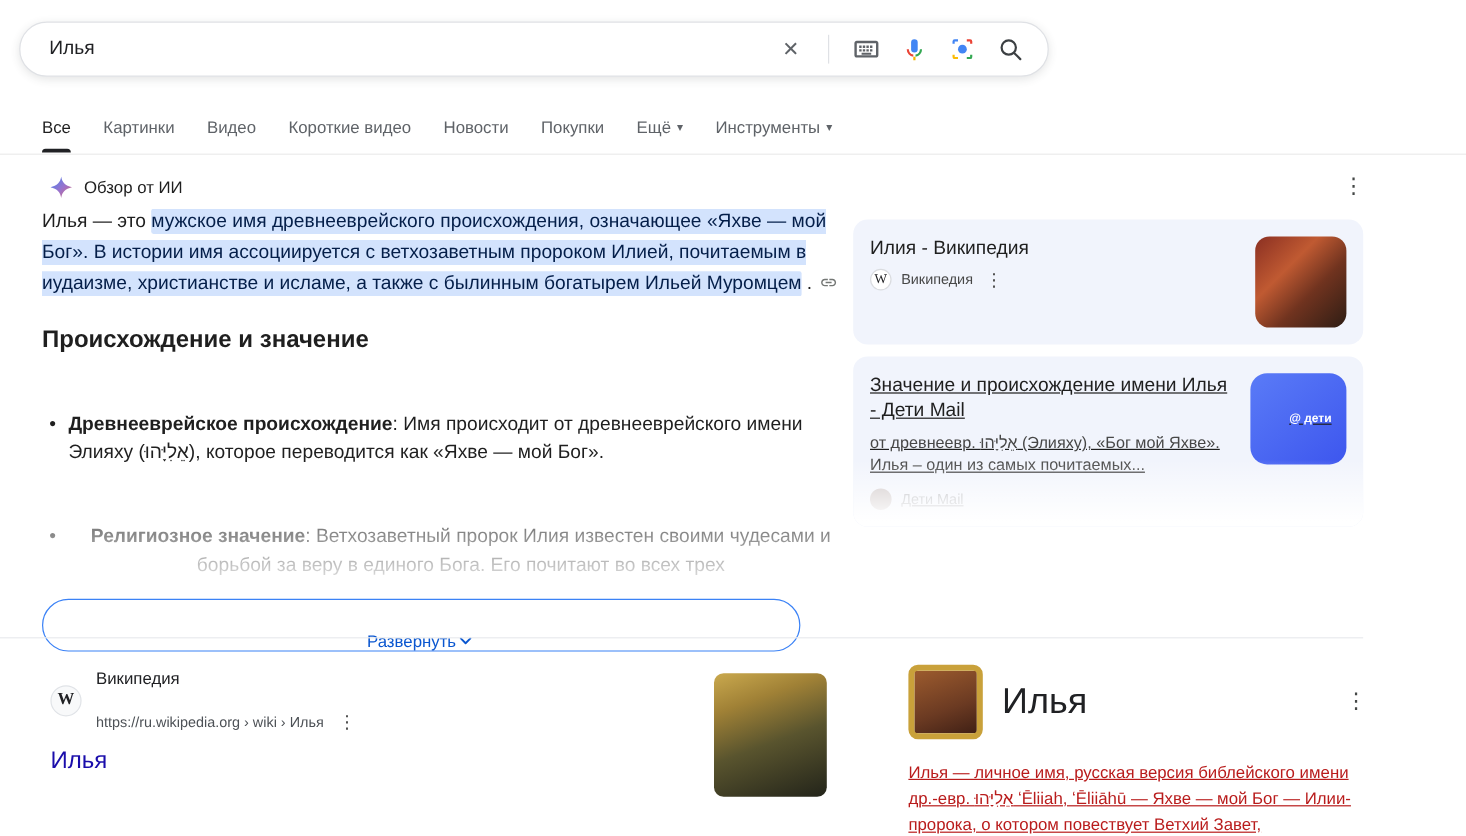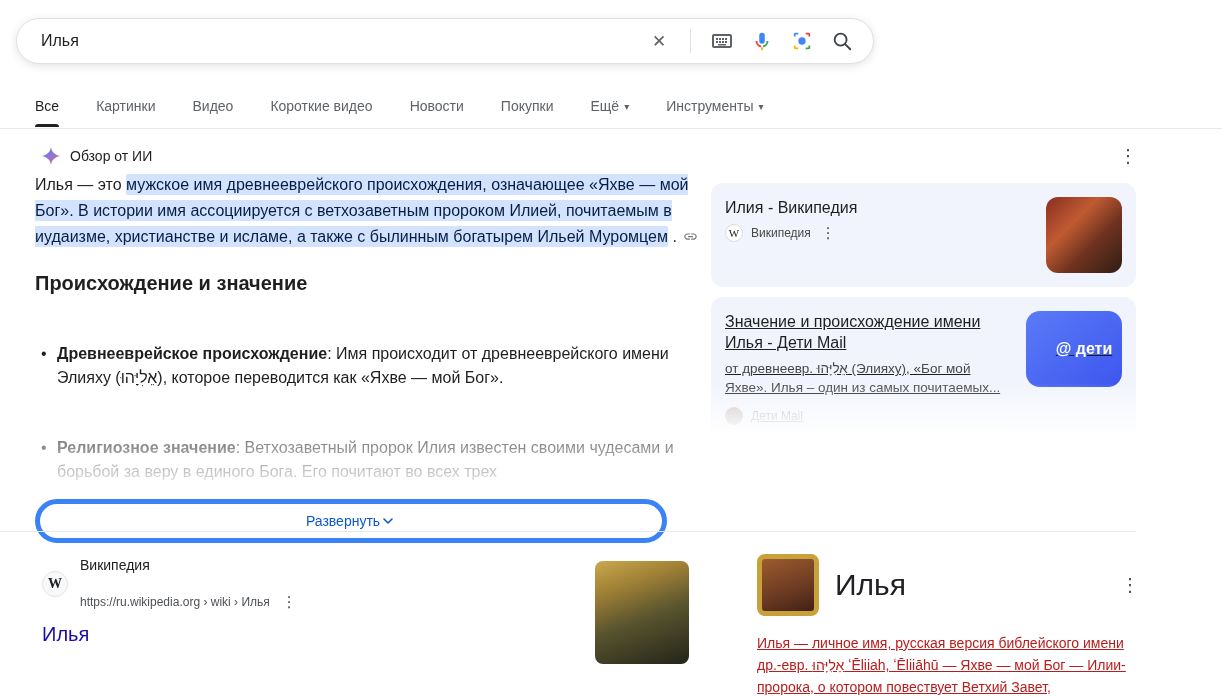--- a/index.html
+++ b/index.html
@@ -13,21 +13,21 @@
     box-shadow:0 2px 8px rgba(60,64,67,.14); display:flex; align-items:center;
     padding:0 14px 0 24px; }
   .query { flex:1; font-size:16px; color:#202124; white-space:nowrap; overflow:hidden; }
   .sb-icons { display:flex; align-items:center; gap:6px; margin-left:auto; }
   .icon-btn { width:34px; height:34px; display:flex; align-items:center; justify-content:center;
     background:none; border:none; cursor:pointer; border-radius:50%; flex:none; }
   .clear-x { font-size:17px; color:#5f6368; line-height:1; }
   .vdiv { width:1px; height:24px; background:#dfe1e5; margin:0 8px; }
 
   
-  .tabs { position:absolute; left:35px; top:92px; display:flex; gap:37px; align-items:flex-end;
+  .tabs { position:absolute; left:35px; top:92px; display:flex; gap:27px; align-items:flex-end;
     font-size:14px; color:#5f6368; }
   .tab { position:relative; padding:6px 0 13px; cursor:pointer; white-space:nowrap;
     display:flex; align-items:center; gap:5px; }
   .tab.active { color:#1f1f1f; font-weight:500; }
   .tab.active::after { content:''; position:absolute; left:0; right:0; bottom:0; height:3px;
     background:#202124; border-radius:3px 3px 0 0; }
   .tab .car { font-size:10px; color:#5f6368; }
   .tabs-divider { position:absolute; left:0; top:128px; width:1222px; height:1px; background:#ebebeb; }
 
   
@@ -40,46 +40,46 @@
   .ai-text { font-size:16px; line-height:26px; color:#1f1f1f; }
   .hl { background:#d3e3fd; color:#041e49; font-weight:500; padding:2px 0; border-radius:2px; cursor:pointer; }
   .link-ic { display:inline-block; vertical-align:-2px; margin-left:6px; cursor:pointer; }
 
   .origin-h { font-size:20px; font-weight:700; color:#1f1f1f; margin:20px 0 14px; }
   .bullets { list-style:none; font-size:16px; line-height:23.5px; color:#1f1f1f; }
   .bullets li { position:relative; padding-left:22px; margin-bottom:10px;margin-top:47px; }
   .bullets li::before { content:'•'; position:absolute; left:6px; }
   .bullets .b { font-weight:700; }
   .bullets li.faded { -webkit-mask-image:linear-gradient(to bottom, rgba(0,0,0,.62), rgba(0,0,0,.15));
-    mask-image:linear-gradient(to bottom, rgba(0,0,0,.62), rgba(0,0,0,.15)); }
+    mask-image:linear-gradient(to bottom, rgba(0,0,0,.62), rgba(0,0,0,.15));text-align:center; }
 
   .expand-btn { margin-top:16px; width:632px; height:44px; background:#fff;
-    border:5px solid #3b82f6; border-radius:22px; display:flex; align-items:center;
+    border:1px solid #3b82f6; border-radius:22px; display:flex; align-items:flex-end;
     justify-content:center; cursor:pointer; }
   .expand-btn span { font-size:14px; font-weight:500; color:#0b57d0; }
 
   .section-divider { position:absolute; left:0; top:531px; width:1136px; height:1px; background:#e9eaee; }
 
   
   .cards { position:absolute; left:711px; top:183px; width:425px; }
   .card { background:#f1f4fc; border-radius:12px; padding:14px; display:flex; gap:12px; cursor:pointer; }
   .card-body { flex:1; min-width:0; }
   .card-title { font-size:16px; line-height:21px; color:#1f1f1f; margin-bottom:6px; }
   .card-snippet { font-size:13.5px; line-height:19px; color:#474747; margin-bottom:10px; }
   .card-source { display:flex; align-items:center; gap:8px; font-size:12px; color:#474747; }
   .favicon-sm { width:18px; height:18px; border-radius:50%; background:#fff; border:1px solid #dadce0;
     display:flex; align-items:center; justify-content:center;
     font-family:"Liberation Serif","DejaVu Serif",serif; font-size:11px; color:#202124; flex:none; }
   .kebab-sm { font-size:15px; color:#474747; margin-left:2px; cursor:pointer; font-family:"DejaVu Sans",sans-serif; }
   .thumb { width:76px; height:76px; border-radius:12px; flex:none; }
   .t-wiki { background:linear-gradient(135deg,#8a2f22 0%,#c05a32 35%,#70331f 62%,#2e1d14 100%); }
   .card2 { margin-top:10px; position:relative; overflow:hidden;text-decoration:underline; }
-  .logo-tile { width:96px; height:76px; border-radius:14px; flex:none;
+  .logo-tile { width:80px; height:76px; border-radius:14px; flex:none;
     background:linear-gradient(140deg,#5a7bf7,#3d56ee); color:#fff; display:flex;
-    align-items:center; justify-content:center; font-size:16px; font-weight:700;padding-left:20px; }
+    align-items:center; justify-content:center; font-size:10px; font-weight:700;padding-left:20px; }
   .src-faded { opacity:.38; }
   .circle-fav { width:18px; height:18px; border-radius:50%; background:#8d6e63; flex:none; }
   .fade-overlay { position:absolute; left:0; right:0; bottom:0; height:56px;
     background:linear-gradient(to bottom, rgba(255,255,255,0), #ffffff 92%);
     border-radius:0 0 12px 12px; pointer-events:none; }
 
   
   .result { position:absolute; left:42px; top:556px; width:552px; }
   .res-head { display:flex; align-items:center; gap:12px; cursor:pointer; }
   .favicon-big { width:26px; height:26px; border-radius:50%; background:#f8f9fa; border:1px solid #e0e3e7;

